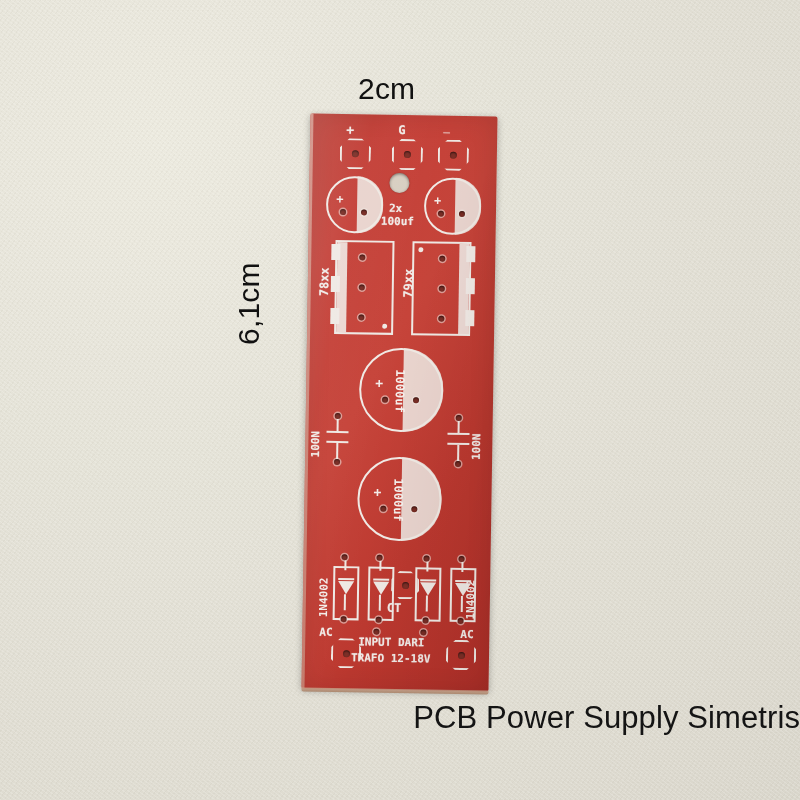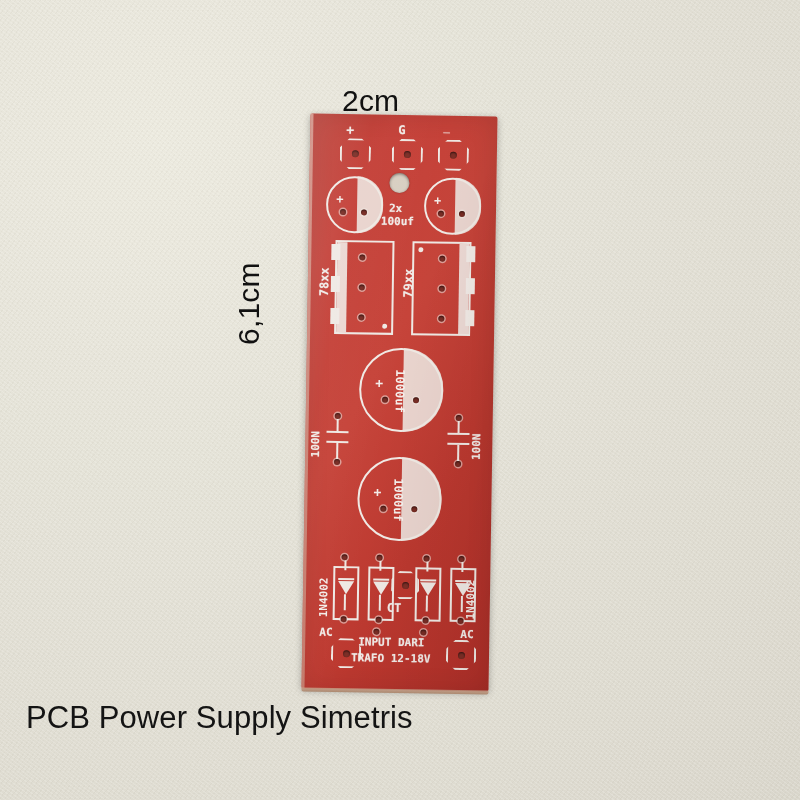--- a/index.html
+++ b/index.html
@@ -25,32 +25,32 @@
   }
 
   
   .dim{
     position:absolute;
     color:#111;
     font-size:30px;
     letter-spacing:.2px;
     white-space:nowrap;
   }
-  #dim-top{ left:342px; top:72px;margin-top:12px; }
+  #dim-top{ left:358px; top:72px; }
   #dim-left{
     left:232px; top:345px;
     transform:rotate(-90deg);
     transform-origin:left top;
   }
 
   
   #caption{
     position:absolute;
     left:0; right:0; top:700px;
-    text-align:left;
+    text-align:right;
     font-size:31px;
     color:#141414;
     letter-spacing:.1px;
     padding-left:26px;
   }
 
   
   #pcb{
     position:absolute;
     left:306px; top:115px;

